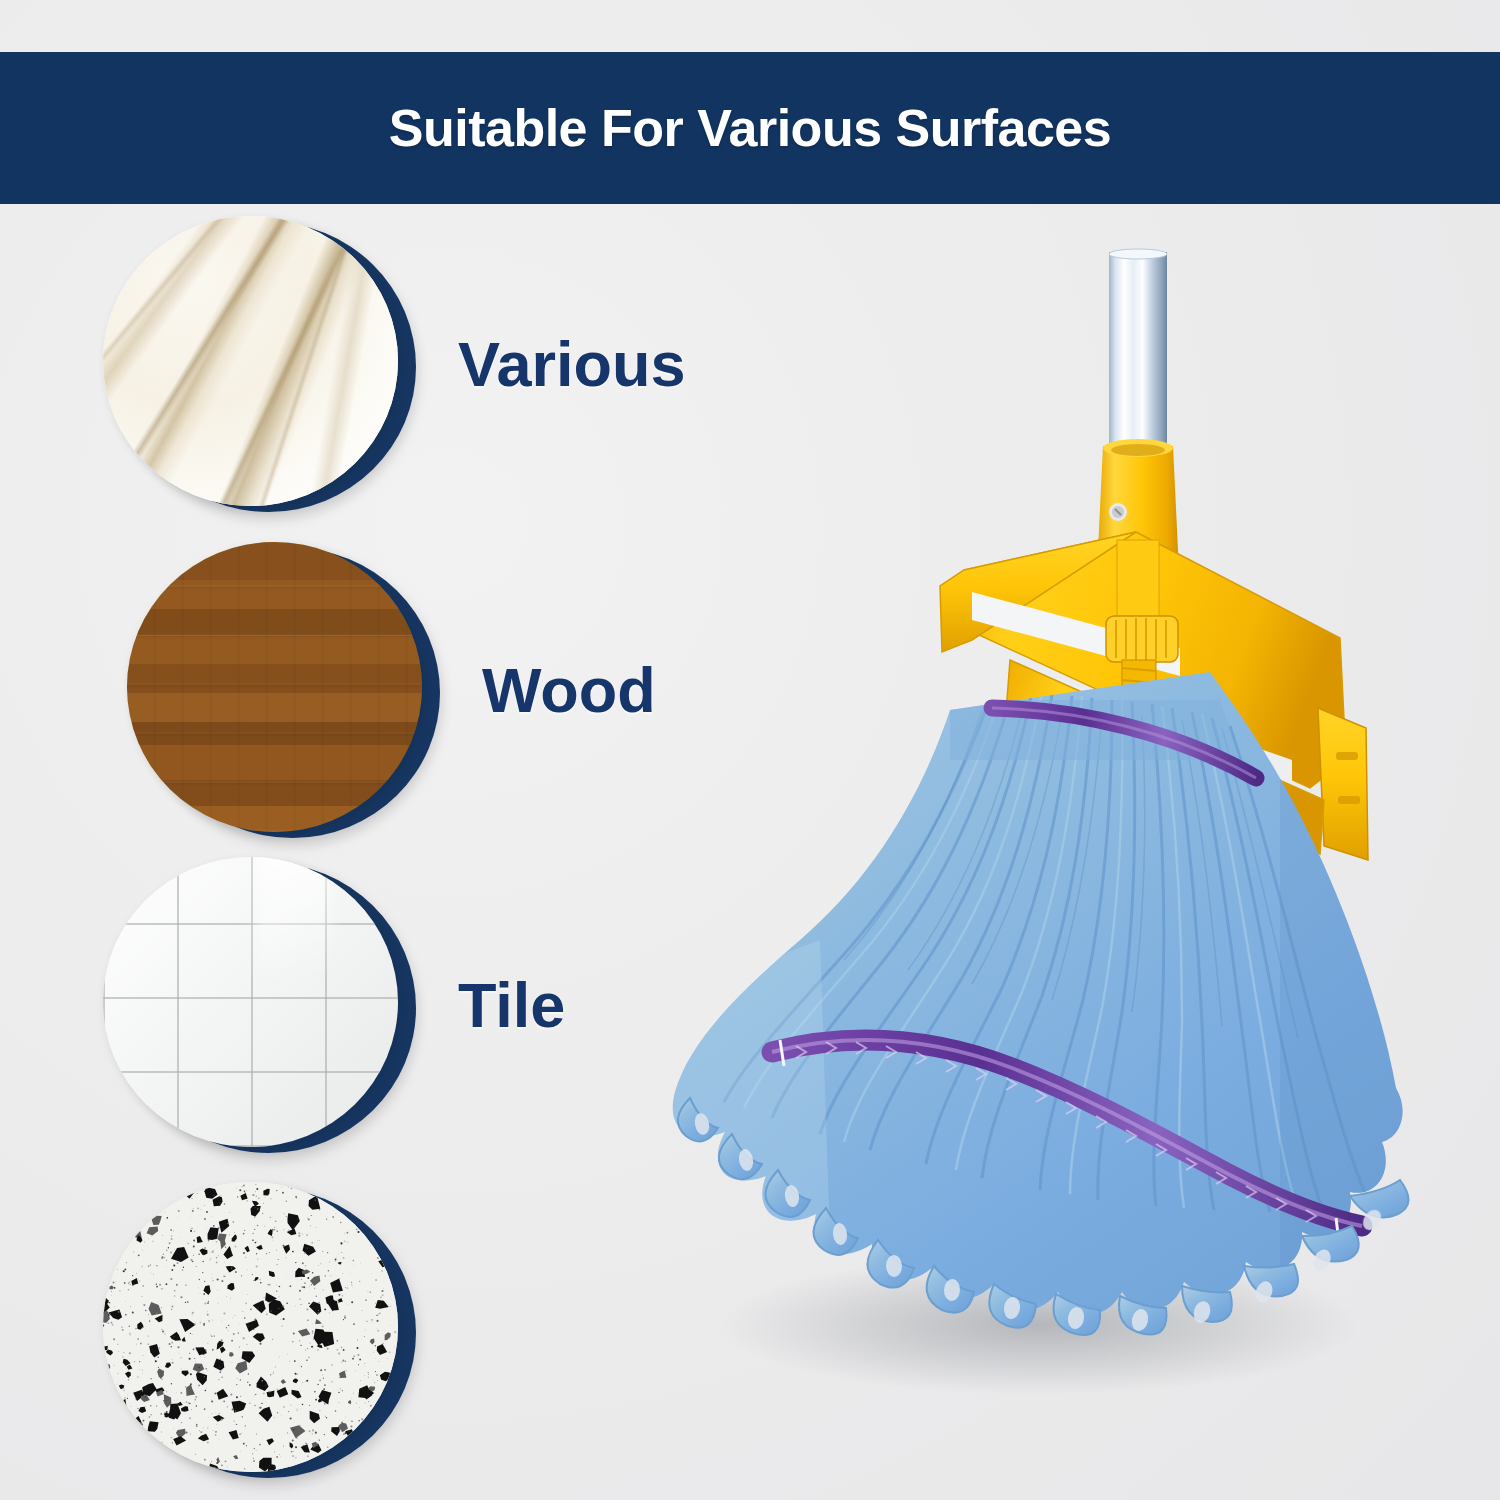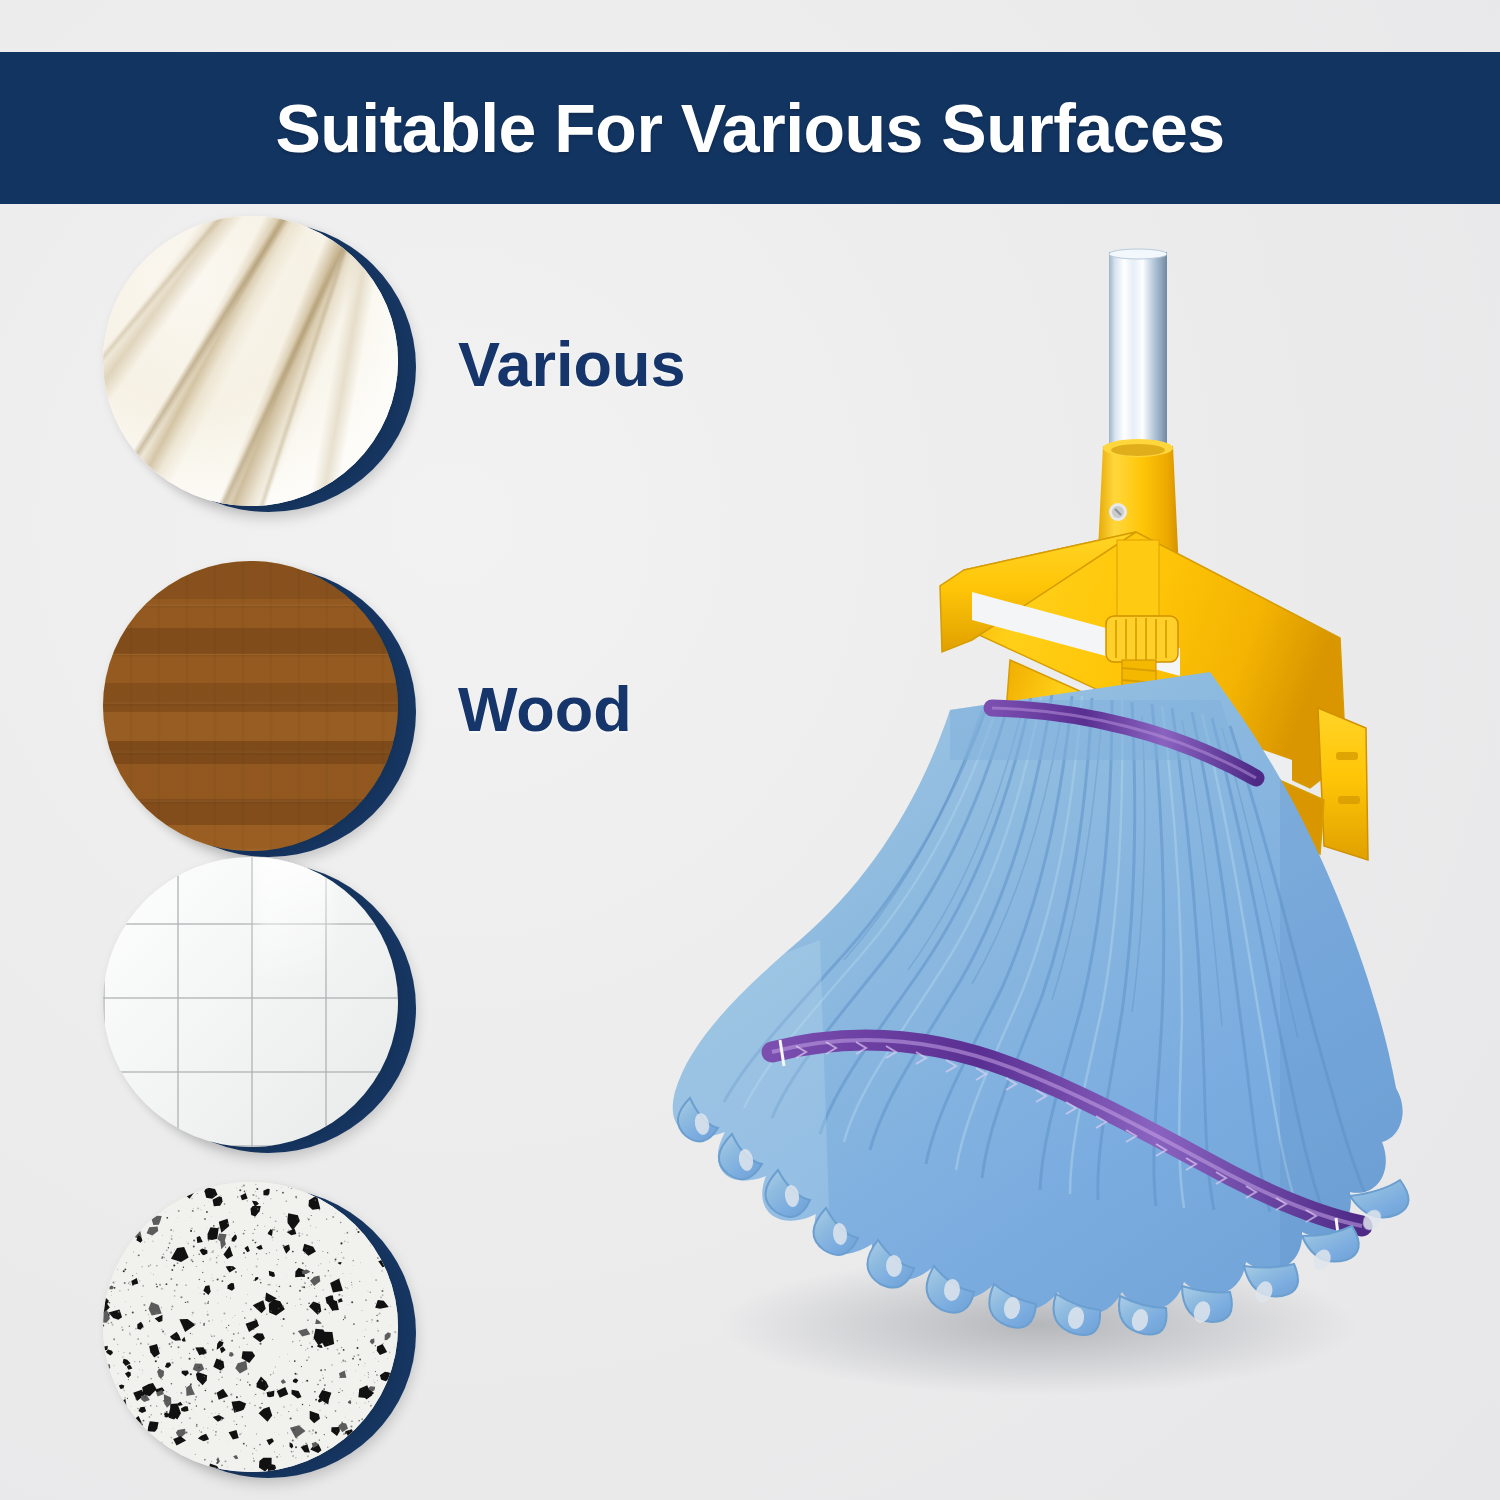--- a/index.html
+++ b/index.html
@@ -32,37 +32,37 @@
     top: 52px;
     width: 1500px;
     height: 152px;
     background: #123461;
     display: flex;
     align-items: center;
     justify-content: center;
   }
   #banner-title {
     color: #ffffff;
-    font-size: 68px;
+    font-size: 52px;
     font-weight: bold;
     letter-spacing: -0.5px;
     line-height: 1;
     white-space: nowrap;
     text-shadow: 0 2px 3px rgba(0,0,0,0.18);
   }
 
   
   .surface-row {
     position: absolute;
     left: 0;
     width: 900px;
     height: 300px;
   }
   .surface-row[data-row="0"] { top: 214px; }
-  .surface-row[data-row="1"] { top: 559px; }
+  .surface-row[data-row="1"] { top: 540px; margin-left: 24px; }
   .surface-row[data-row="2"] { top: 855px; }
   .surface-row[data-row="3"] { top: 1180px; }
 
   .swatch-wrap {
     position: absolute;
     left: 103px;
     top: 0;
     width: 312px;
     height: 300px;
   }
@@ -226,20 +226,21 @@
     <div class="surface-label">Wood</div>
   </div>
 
   <div class="surface-row" data-row="2">
     <div class="swatch-wrap">
       <div class="swatch-ring"></div>
       <div class="swatch-disc">
         <div class="swatch-tex tex-tile"></div>
       </div>
     </div>
+    <div class="surface-label">Tile</div>
   </div>
 
   <div class="surface-row" data-row="3">
     <div class="swatch-wrap">
       <div class="swatch-ring"></div>
       <div class="swatch-disc">
         <div class="swatch-tex tex-terrazzo">
           <svg viewBox="0 0 300 300" preserveAspectRatio="none" aria-hidden="true">
             <rect width="300" height="300" fill="#f1f1ee"></rect>
             <g id="terrazzo-chips" fill="#1a1a1a">

